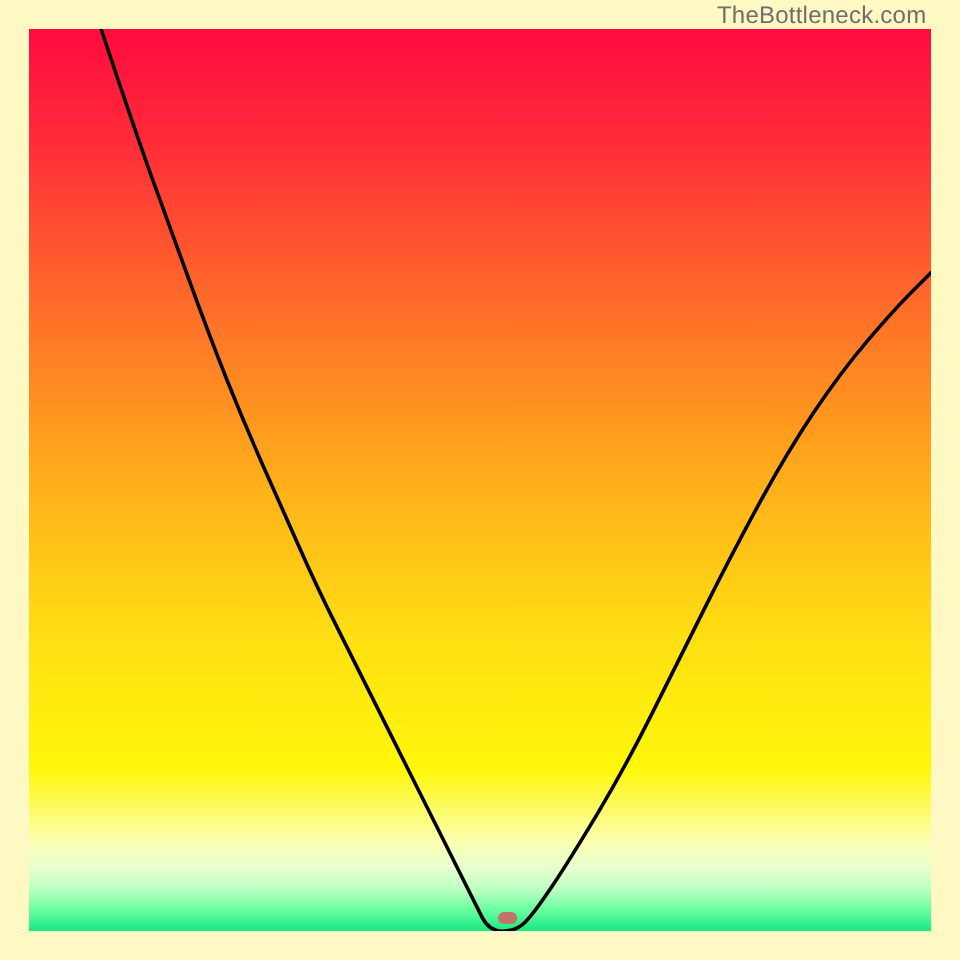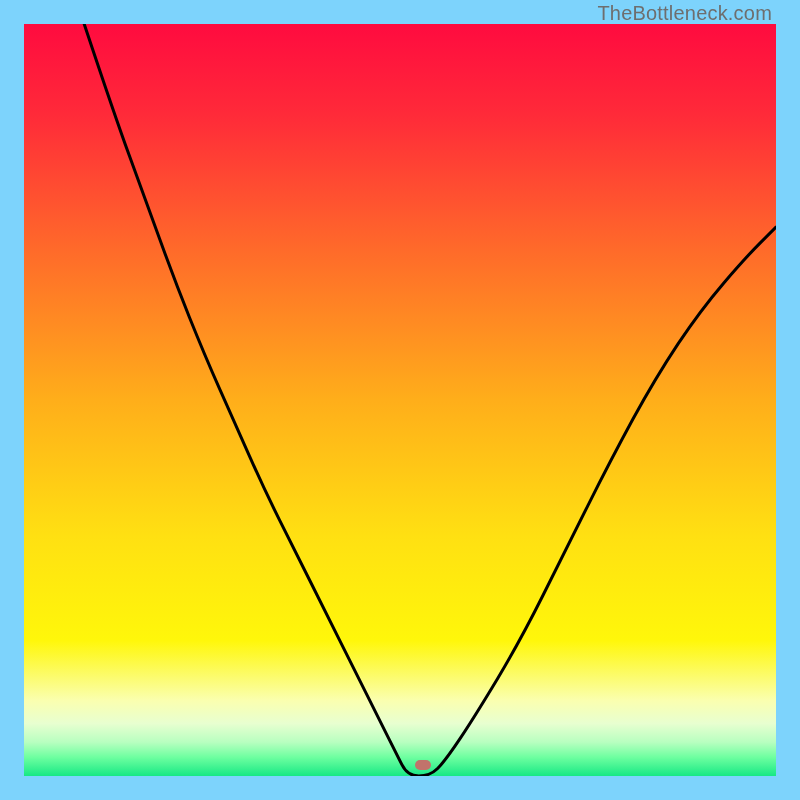--- a/index.html
+++ b/index.html
@@ -8,21 +8,21 @@
     width: 800px;
     height: 800px;
     overflow: hidden;
     background: #000;
     font-family: Arial, Helvetica, sans-serif;
   }
   .chart-frame {
     position: relative;
     width: 800px;
     height: 800px;
-    background: #7dd3fc;
+    background: #fef9c3;
   }
   .plot-area {
     position: absolute;
     left: 24px;
     top: 24px;
     width: 752px;
     height: 752px;
     overflow: hidden;
   }
   .gradient-bg {

